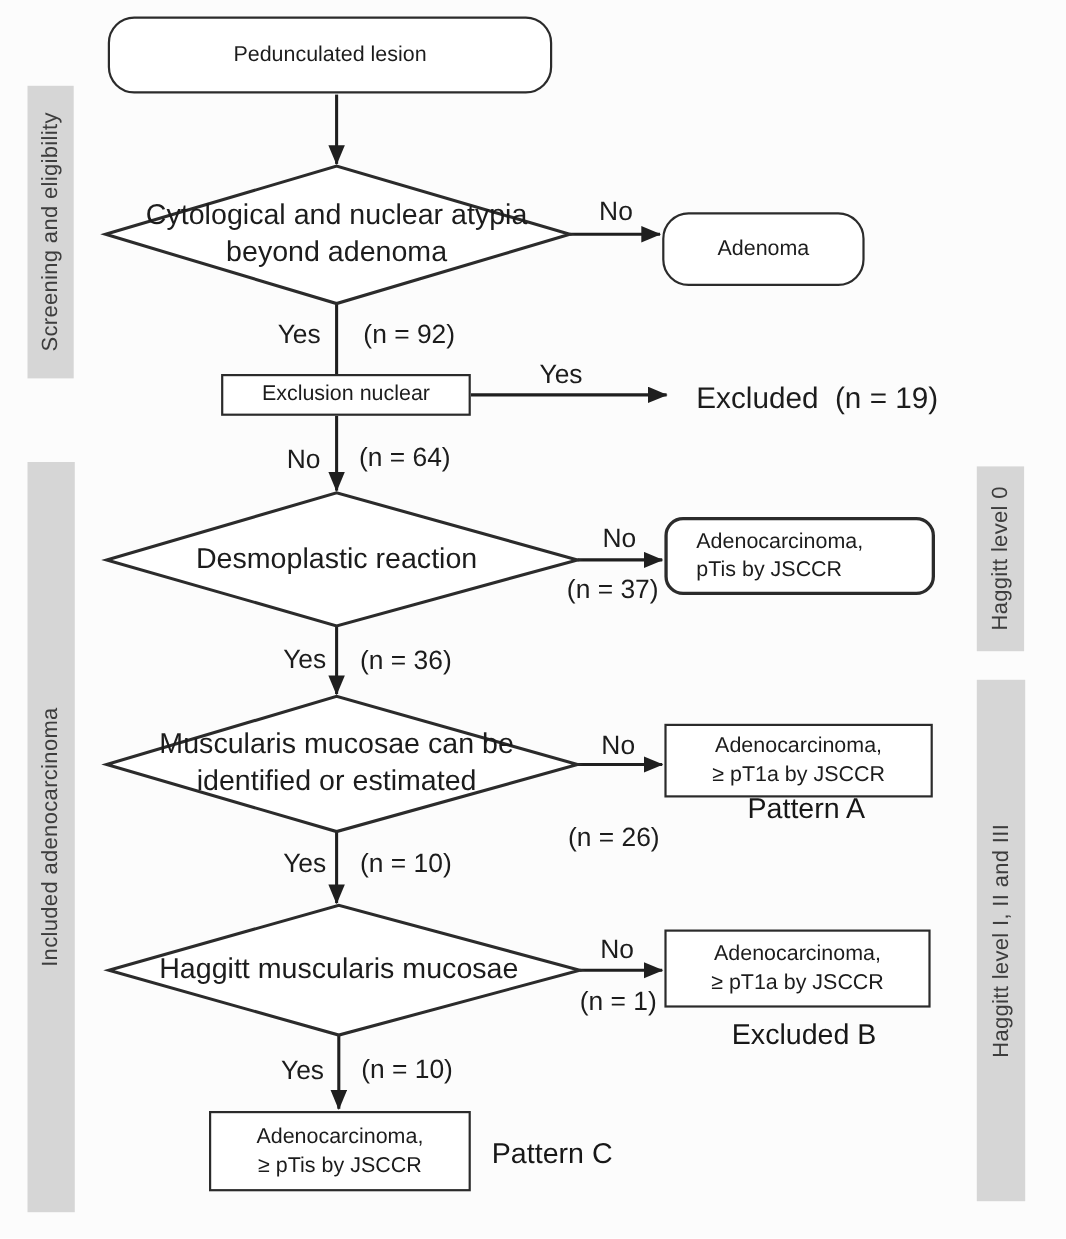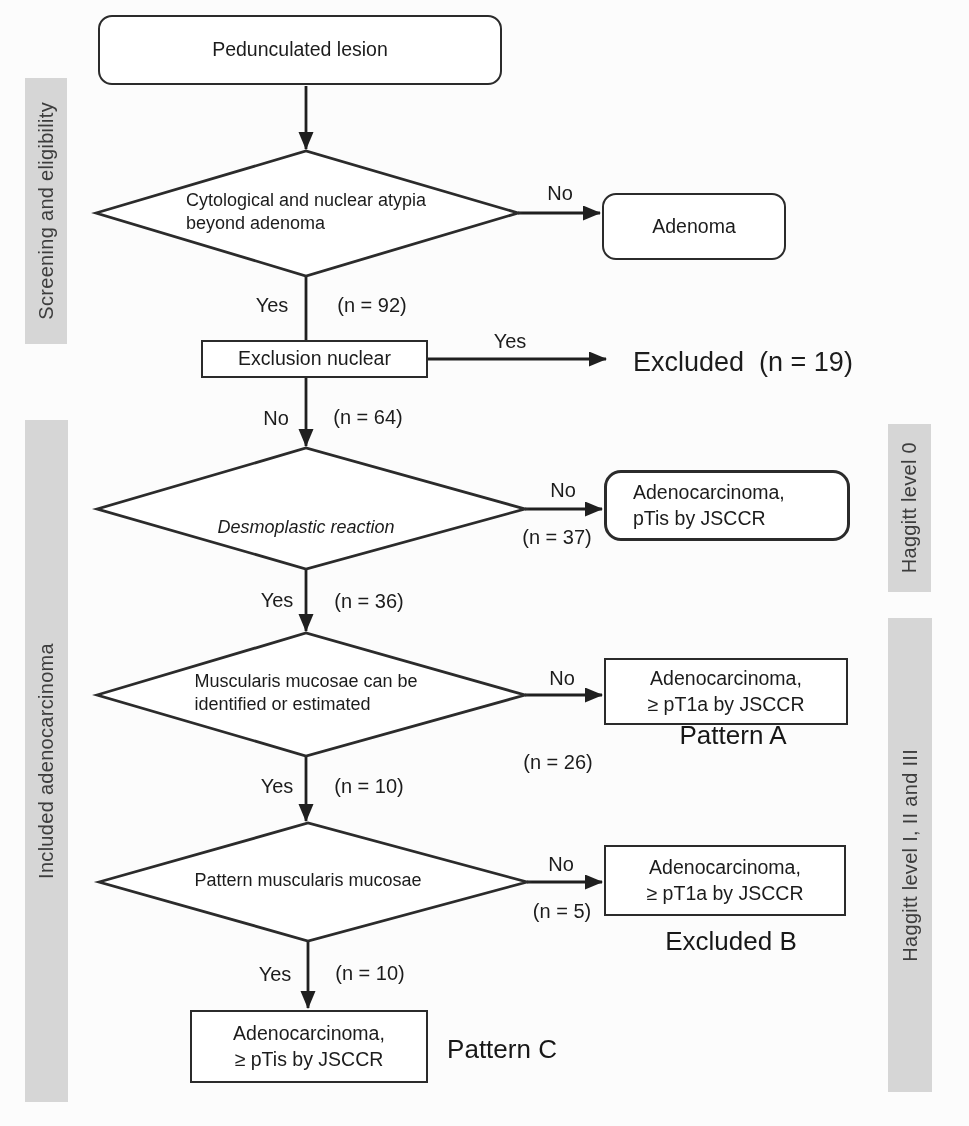--- a/index.html
+++ b/index.html
@@ -20,36 +20,37 @@
     border: 2.5px solid #2b2b2b;
     box-sizing: border-box;
     display: flex;
     align-items: center;
     justify-content: center;
     text-align: center;
     font-size: 19.5px;
     line-height: 1.32;
     white-space: pre-line;
   }
-  .rounded { border-radius: 14px; }
+  .rounded { border-radius: 24px; }
   .rounded-big { border-radius: 17px; border-width: 3px; }
   .thin { border-width: 2px; }
   .left-align { justify-content: flex-start; text-align: left; padding-left: 26px; }
 
   .dtext {
     position: absolute;
     transform: translate(-50%, -50%);
-    font-size: 18px;
+    text-align: center;
+    font-size: 26px;
     line-height: 1.3;
     white-space: pre-line;
   }
   .lbl {
     position: absolute;
     transform: translate(-50%, -50%);
-    font-size: 20px;
+    font-size: 24px;
     white-space: pre;
   }
   .lbl-left {
     position: absolute;
     font-size: 27px;
     white-space: pre;
   }
   .pattern {
     position: absolute;
     transform: translate(-50%, -50%);
@@ -124,24 +125,24 @@
 pTis by JSCCR</div>
   <div class="node thin" style="left:604px; top:658px; width:244px; height:67px;">Adenocarcinoma,
 ≥ pT1a by JSCCR</div>
   <div class="node thin" style="left:604px; top:845px; width:242px; height:71px;">Adenocarcinoma,
 ≥ pT1a by JSCCR</div>
   <div class="node thin" style="left:190px; top:1010px; width:238px; height:73px;">Adenocarcinoma,
 ≥ pTis by JSCCR</div>
 
   <div class="dtext" style="left:306px; top:212px;">Cytological and nuclear atypia
 beyond adenoma</div>
-  <div class="dtext" style="left:306px; top:528px;font-style:italic;">Desmoplastic reaction</div>
+  <div class="dtext" style="left:306px; top:508px;">Desmoplastic reaction</div>
   <div class="dtext" style="left:306px; top:693px;">Muscularis mucosae can be
 identified or estimated</div>
-  <div class="dtext" style="left:308px; top:881px;">Pattern muscularis mucosae</div>
+  <div class="dtext" style="left:308px; top:881px;">Haggitt muscularis mucosae</div>
 
   <div class="lbl" style="left:272px; top:305px;">Yes</div>
   <div class="lbl" style="left:372px; top:305px;">(n = 92)</div>
   <div class="lbl" style="left:560px; top:193px;">No</div>
 
   <div class="lbl" style="left:510px; top:341px;">Yes</div>
   <div class="lbl-left" style="left:633px; top:347px;">Excluded  (n = 19)</div>
 
   <div class="lbl" style="left:276px; top:418px;">No</div>
   <div class="lbl" style="left:368px; top:417px;">(n = 64)</div>
@@ -150,21 +151,21 @@
   <div class="lbl" style="left:557px; top:537px;text-align:right;">(n = 37)</div>
   <div class="lbl" style="left:277px; top:600px;">Yes</div>
   <div class="lbl" style="left:369px; top:601px;">(n = 36)</div>
 
   <div class="lbl" style="left:562px; top:678px;">No</div>
   <div class="lbl" style="left:558px; top:726px;margin-top:36px;">(n = 26)</div>
   <div class="lbl" style="left:277px; top:786px;">Yes</div>
   <div class="lbl" style="left:369px; top:786px;">(n = 10)</div>
 
   <div class="lbl" style="left:561px; top:864px;">No</div>
-  <div class="lbl" style="left:562px; top:911px;">(n = 5)</div>
+  <div class="lbl" style="left:562px; top:911px;">(n = 1)</div>
   <div class="lbl" style="left:275px; top:974px;">Yes</div>
   <div class="lbl" style="left:370px; top:973px;">(n = 10)</div>
 
   <div class="pattern" style="left:733px; top:735px;">Pattern A</div>
   <div class="pattern" style="left:731px; top:941px;">Excluded B</div>
   <div class="pattern" style="left:502px; top:1049px;">Pattern C</div>
 
 </div>
 
 </body></html>

